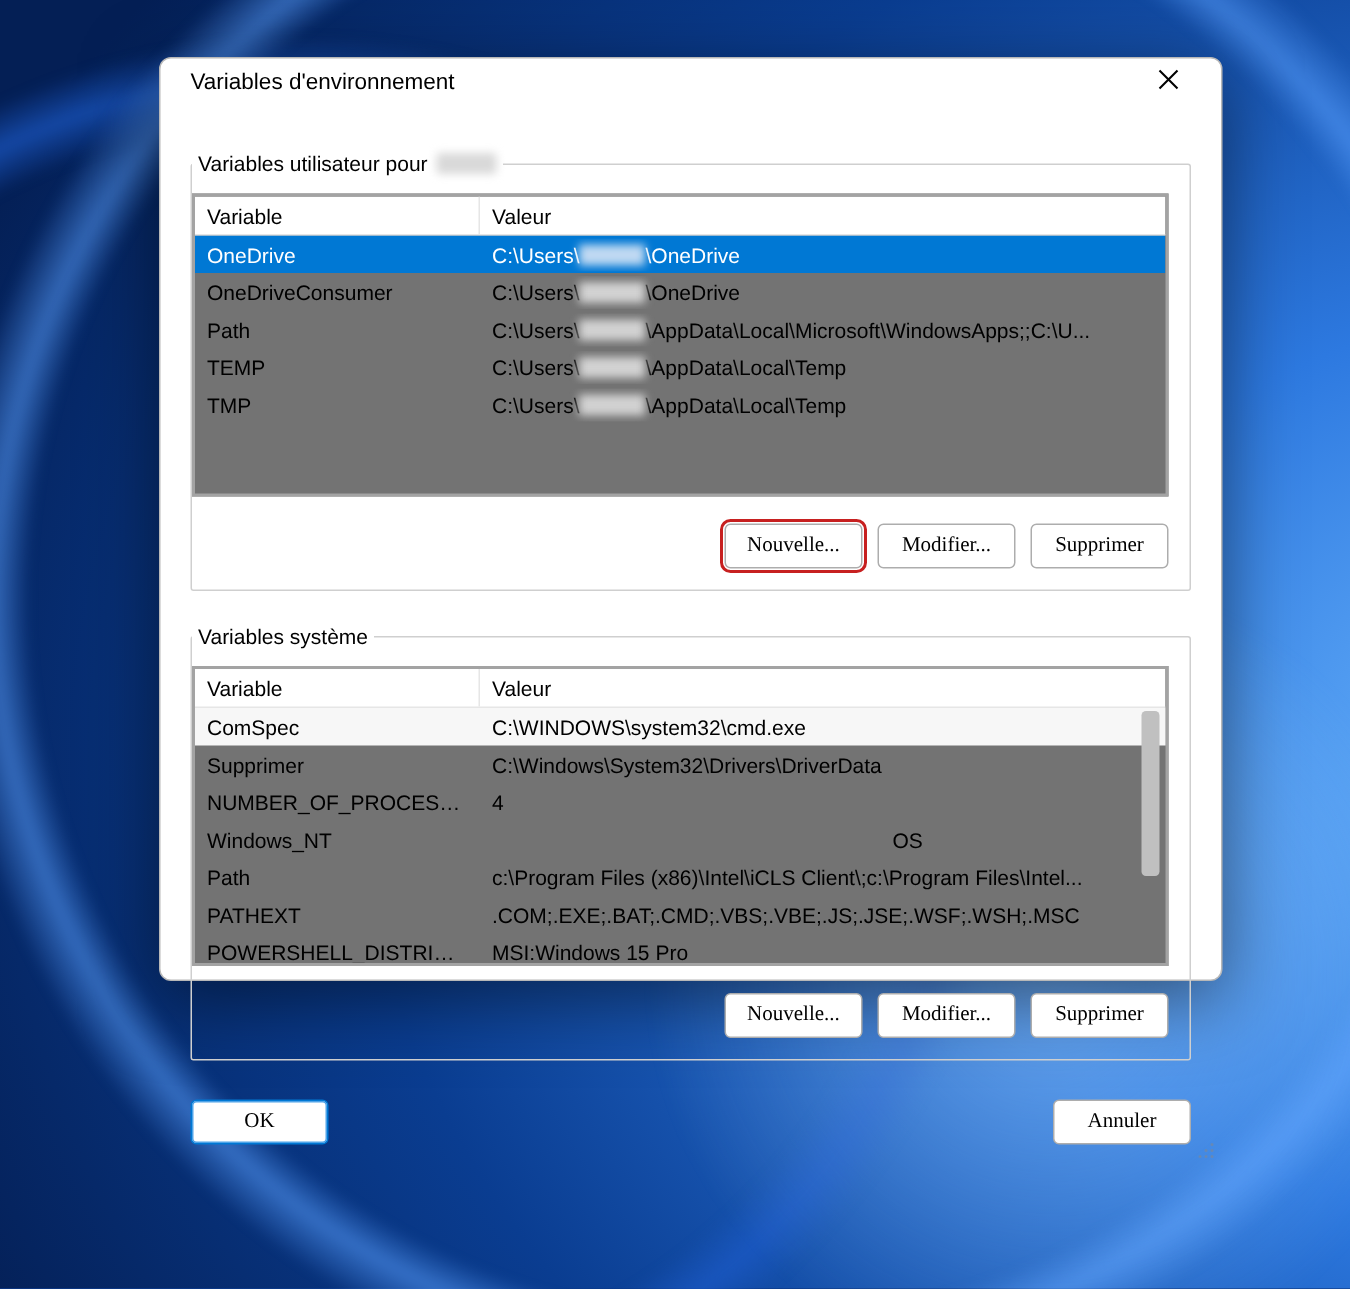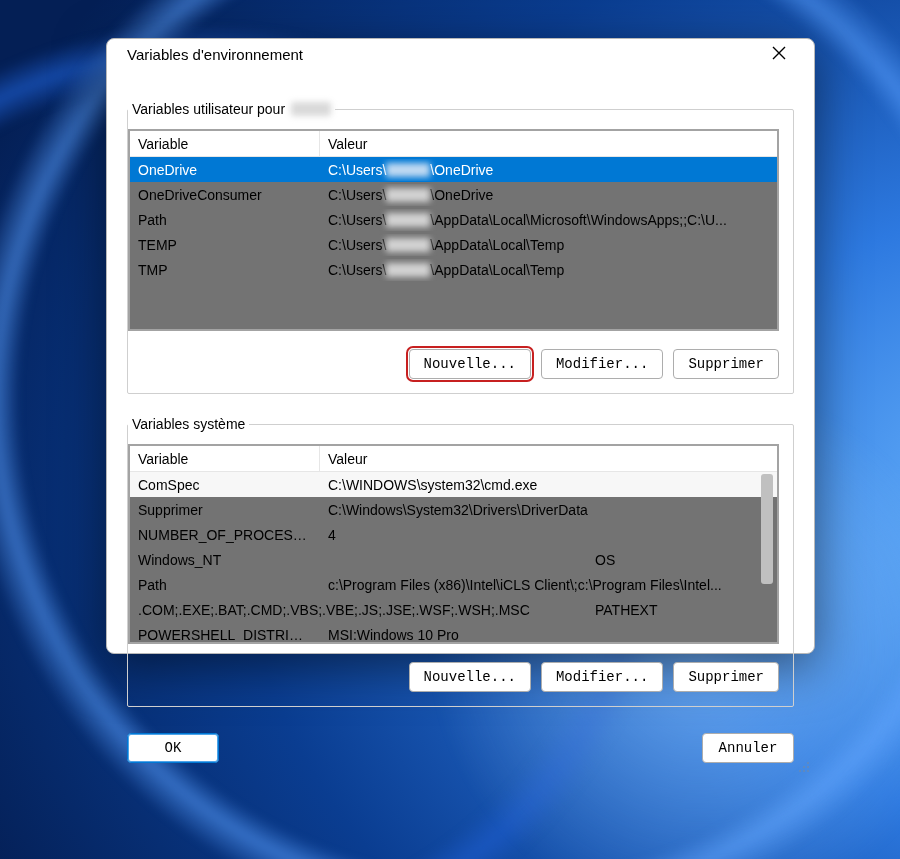--- a/index.html
+++ b/index.html
@@ -148,21 +148,21 @@
     gap:10px;
     margin-top:18px;
   }
   button.winbtn {
     min-width:92px;
     height:30px;
     padding:0 14px;
     background:#fff;
     border:1px solid #adadad;
     border-radius:4px;
-    font-family:Liberation Mono, monospace;
+    font-family:Liberation Serif, serif;
     font-size:14px;
     color:#000;
     cursor:pointer;
   }
   button.winbtn.highlight-red {
     outline:2px solid #c72020;
     outline-offset:1px;
   }
   button.winbtn.primary {
     border-color:#0078d4;
@@ -272,26 +272,26 @@
             </div>
             <div class="tr">
               <div class="td col-val">Windows_NT</div>
               <div class="td col-var">OS</div>
             </div>
             <div class="tr">
               <div class="td col-var">Path</div>
               <div class="td col-val">c:\Program Files (x86)\Intel\iCLS Client\;c:\Program Files\Intel...</div>
             </div>
             <div class="tr">
+              <div class="td col-var">PATHEXT</div>
               <div class="td col-val">.COM;.EXE;.BAT;.CMD;.VBS;.VBE;.JS;.JSE;.WSF;.WSH;.MSC</div>
-              <div class="td col-var">PATHEXT</div>
             </div>
             <div class="tr">
               <div class="td col-var">POWERSHELL_DISTRIBUTI...</div>
-              <div class="td col-val">MSI:Windows 10 Pro</div>
+              <div class="td col-val">MSI:Windows 15 Pro</div>
             </div>
             <div class="scrollbar">
             <div class="scroll-thumb"></div>
           </div>
         </div>
       </div>
 
       <div class="btnrow">
         <button class="winbtn">Nouvelle...</button>
         <button class="winbtn">Modifier...</button>

